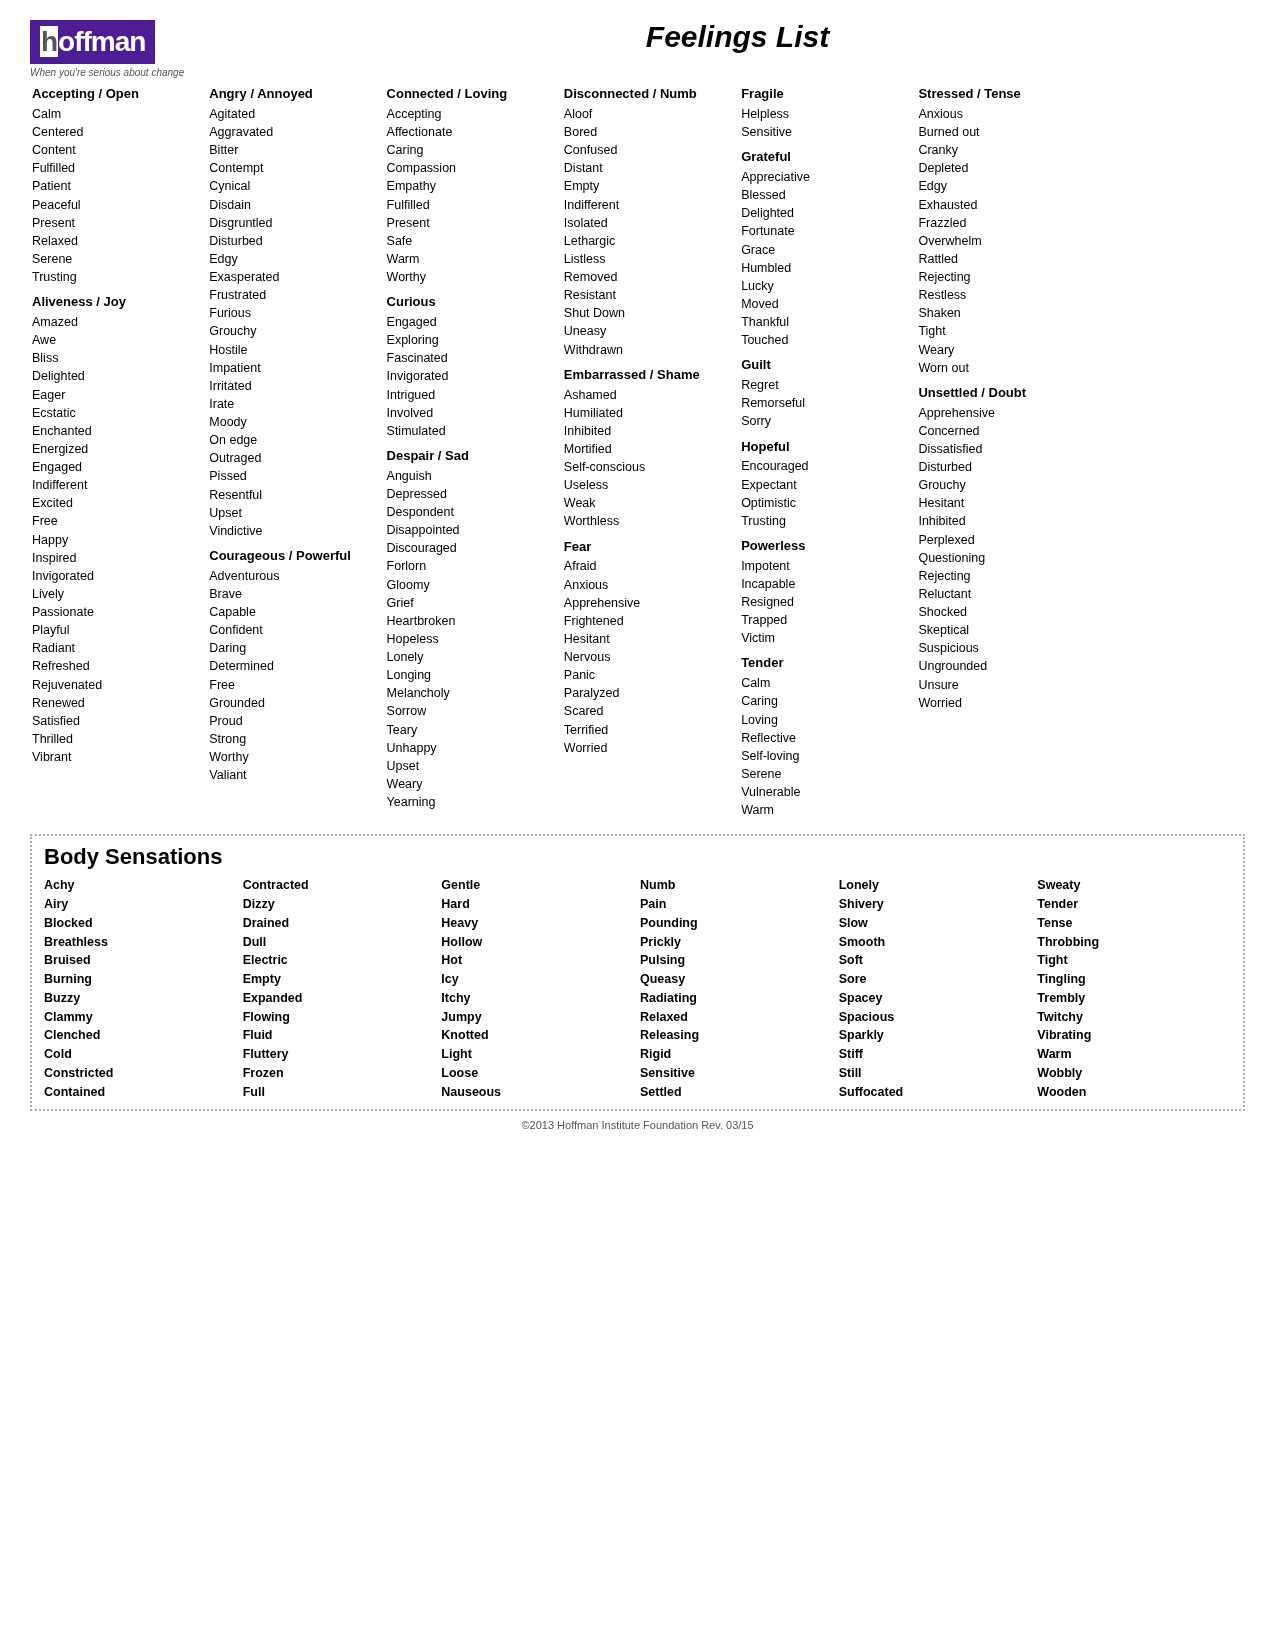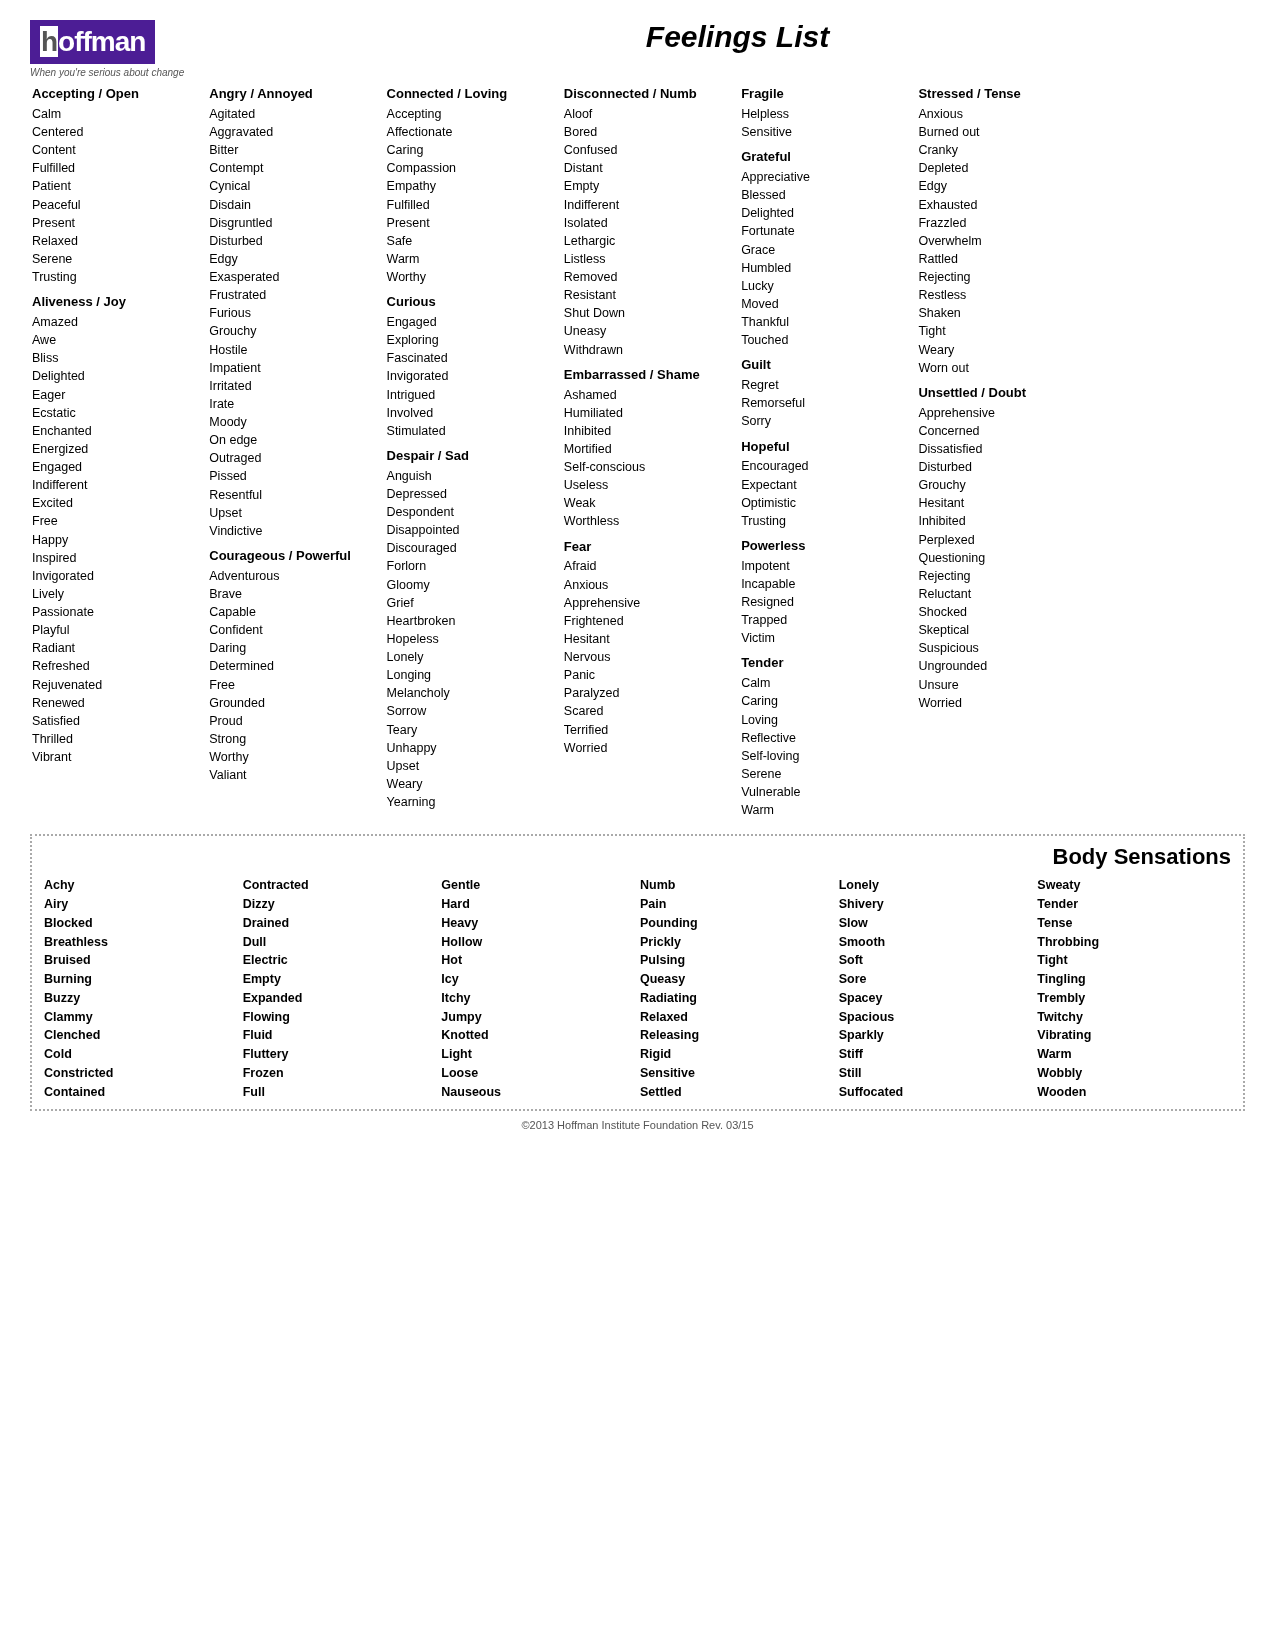--- a/index.html
+++ b/index.html
@@ -74,21 +74,21 @@
       line-height: 1.45;
       display: block;
     }
     
     .body-sensations-section {
       border: 2px dotted #aaa;
       padding: 8px 10px;
       margin-top: 5px;
     }
     .body-sensations-title {
-      text-align: right;
+      text-align: left;
       font-size: 22px;
       font-weight: bold;
       margin-bottom: 6px;
     }
     .body-sensations-grid {
       display: grid;
       grid-template-columns: repeat(6, 1fr);
       gap: 0 5px;
       font-weight: bold;
     }

